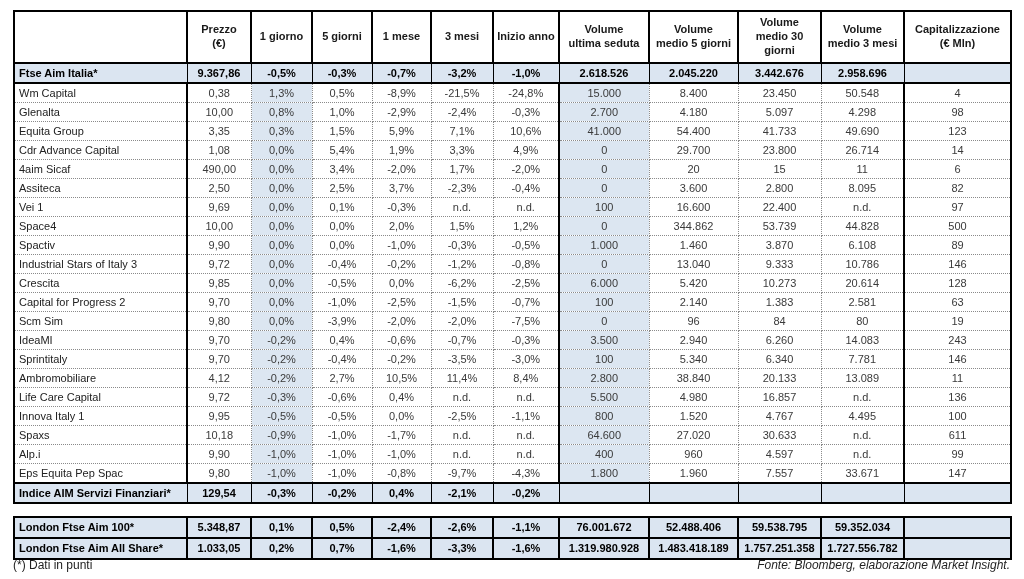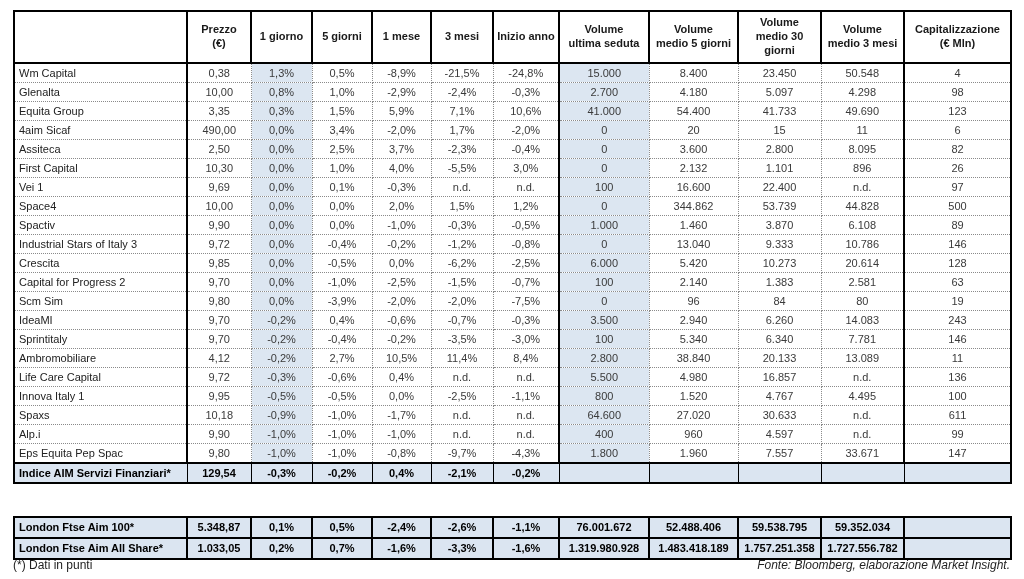--- a/index.html
+++ b/index.html
@@ -103,20 +103,34 @@
         <th>Volume
 medio 30
 giorni</th>
         <th>Volume
 medio 3 mesi</th>
         <th>Capitalizzazione
 (€ Mln)</th>
       </tr>
     </thead>
     <tbody>
+        <tr class="hl">
+          <td class="c-name">Ftse Aim Italia*</td>
+          <td>9.367,86</td>
+          <td>-0,5%</td>
+          <td>-0,3%</td>
+          <td>-0,7%</td>
+          <td>-3,2%</td>
+          <td>-1,0%</td>
+          <td class="c-vol0">2.618.526</td>
+          <td>2.045.220</td>
+          <td>3.442.676</td>
+          <td>2.958.696</td>
+          <td class="c-cap"></td>
+        </tr>
         <tr>
           <td class="c-name">Wm Capital</td>
           <td>0,38</td>
           <td class="shade">1,3%</td>
           <td>0,5%</td>
           <td>-8,9%</td>
           <td>-21,5%</td>
           <td>-24,8%</td>
           <td class="c-vol0 shade">15.000</td>
           <td>8.400</td>
@@ -146,20 +160,34 @@
           <td>5,9%</td>
           <td>7,1%</td>
           <td>10,6%</td>
           <td class="c-vol0 shade">41.000</td>
           <td>54.400</td>
           <td>41.733</td>
           <td>49.690</td>
           <td class="c-cap">123</td>
         </tr>
         <tr>
+          <td class="c-name">Cdr Advance Capital</td>
+          <td>1,08</td>
+          <td class="shade">0,0%</td>
+          <td>5,4%</td>
+          <td>1,9%</td>
+          <td>3,3%</td>
+          <td>4,9%</td>
+          <td class="c-vol0 shade">0</td>
+          <td>29.700</td>
+          <td>23.800</td>
+          <td>26.714</td>
+          <td class="c-cap">14</td>
+        </tr>
+        <tr>
           <td class="c-name">4aim Sicaf</td>
           <td>490,00</td>
           <td class="shade">0,0%</td>
           <td>3,4%</td>
           <td>-2,0%</td>
           <td>1,7%</td>
           <td>-2,0%</td>
           <td class="c-vol0 shade">0</td>
           <td>20</td>
           <td>15</td>
@@ -172,34 +200,20 @@
           <td class="shade">0,0%</td>
           <td>2,5%</td>
           <td>3,7%</td>
           <td>-2,3%</td>
           <td>-0,4%</td>
           <td class="c-vol0 shade">0</td>
           <td>3.600</td>
           <td>2.800</td>
           <td>8.095</td>
           <td class="c-cap">82</td>
-        </tr>
-        <tr>
-          <td class="c-name">First Capital</td>
-          <td>10,30</td>
-          <td class="shade">0,0%</td>
-          <td>1,0%</td>
-          <td>4,0%</td>
-          <td>-5,5%</td>
-          <td>3,0%</td>
-          <td class="c-vol0 shade">0</td>
-          <td>2.132</td>
-          <td>1.101</td>
-          <td>896</td>
-          <td class="c-cap">26</td>
         </tr>
         <tr>
           <td class="c-name">Vei 1</td>
           <td>9,69</td>
           <td class="shade">0,0%</td>
           <td>0,1%</td>
           <td>-0,3%</td>
           <td>n.d.</td>
           <td>n.d.</td>
           <td class="c-vol0 shade">100</td>

